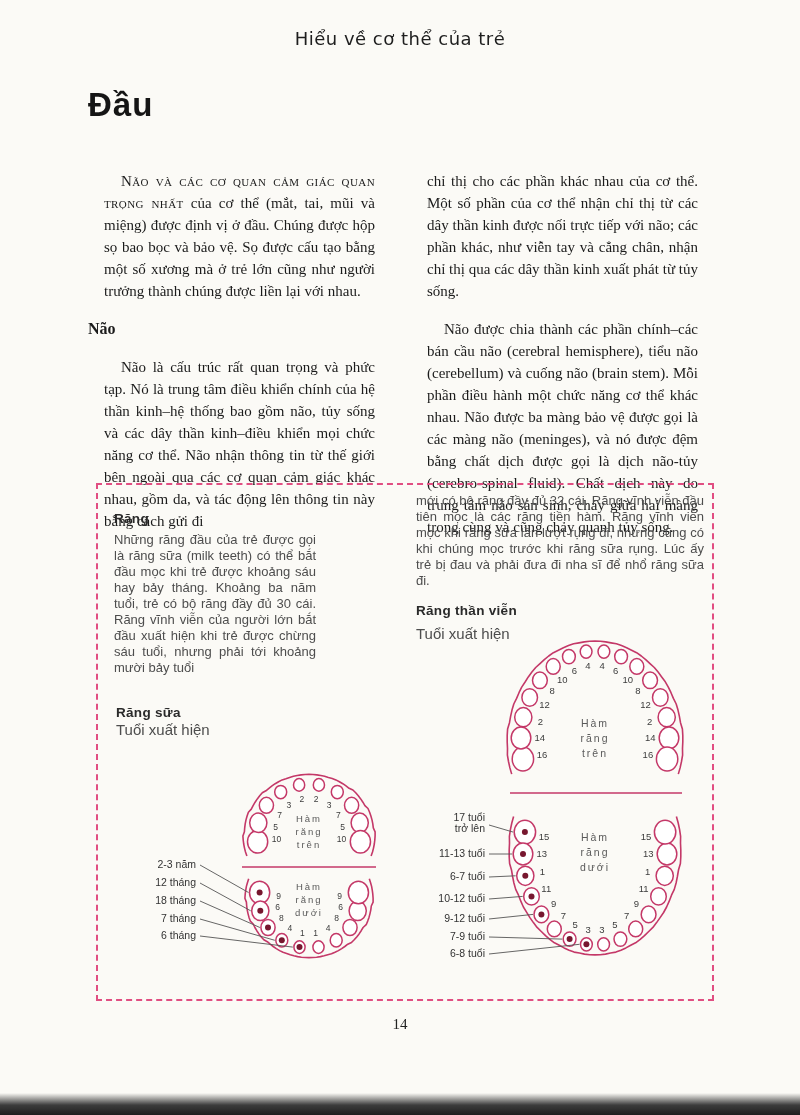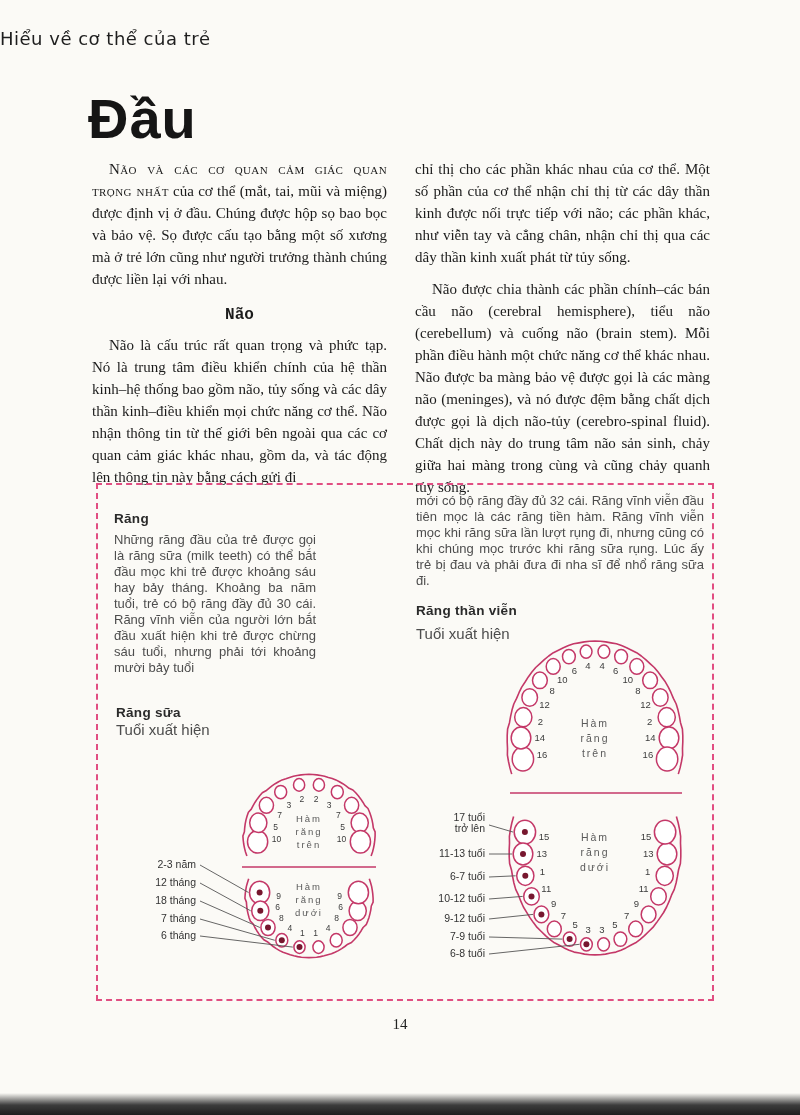--- a/index.html
+++ b/index.html
@@ -1,28 +1,28 @@
 <!DOCTYPE html>
 <html><head>
 <meta charset="utf-8">
 <style>
   *{margin:0;padding:0;box-sizing:border-box}
   html,body{width:800px;height:1115px}
   body{position:relative;background:#fbfaf6;font-family:"Liberation Serif",serif;color:#1b1b1b;overflow:hidden}
-  .header{position:absolute;top:28px;left:0;width:100%;
+  .header{position:absolute;top:28px;left:0;width:100%;text-align:center;
     font-family:"DejaVu Sans",sans-serif;font-size:18px;color:#1e1e1e;letter-spacing:.5px}
   .title{position:absolute;top:86px;left:88px;font-family:"Liberation Sans",sans-serif;
-    font-size:56px;font-weight:bold;letter-spacing:1px;color:#151515}
+    font-size:33px;font-weight:bold;letter-spacing:1px;color:#151515}
   .cols{position:absolute;top:154px;left:88px;width:626px;display:flex;gap:20px}
   .col{width:303px;font-size:15px;line-height:22px;text-align:justify}
-  .col p{margin:4px}
+  .col p{margin:16px}
   .indent{text-indent:17px}
   .smallcaps{font-variant:small-caps;letter-spacing:.4px}
-  .nao-h{font-family:Liberation Mono, monospace;font-weight:bold;font-size:16px;
-    margin:14px 0 8px;text-align:center;text-indent:0}
+  .nao-h{font-family:Liberation Serif, serif;font-weight:bold;font-size:16px;
+    margin:14px 0 8px;text-align:left;text-indent:0}
   .box{position:absolute;left:96px;top:483px;width:618px;height:518px;border:2px dashed #e14e82}
   .bh{position:absolute;font-family:"Liberation Sans",sans-serif;font-weight:bold;
     font-size:13.5px;color:#2a2a2a;letter-spacing:.3px}
   .bp{position:absolute;font-family:"Liberation Sans",sans-serif;font-size:13px;
     line-height:16px;color:#4d4d4d;text-align:justify}
   .bsub{position:absolute;font-family:"Liberation Sans",sans-serif;font-size:15px;color:#4d4d4d}
   svg{position:absolute;overflow:visible}
   svg text{font-family:"Liberation Sans",sans-serif}
   .dnum{fill:#3c3c3c}
   .dlabel{fill:#5a5a5a;letter-spacing:2px}

